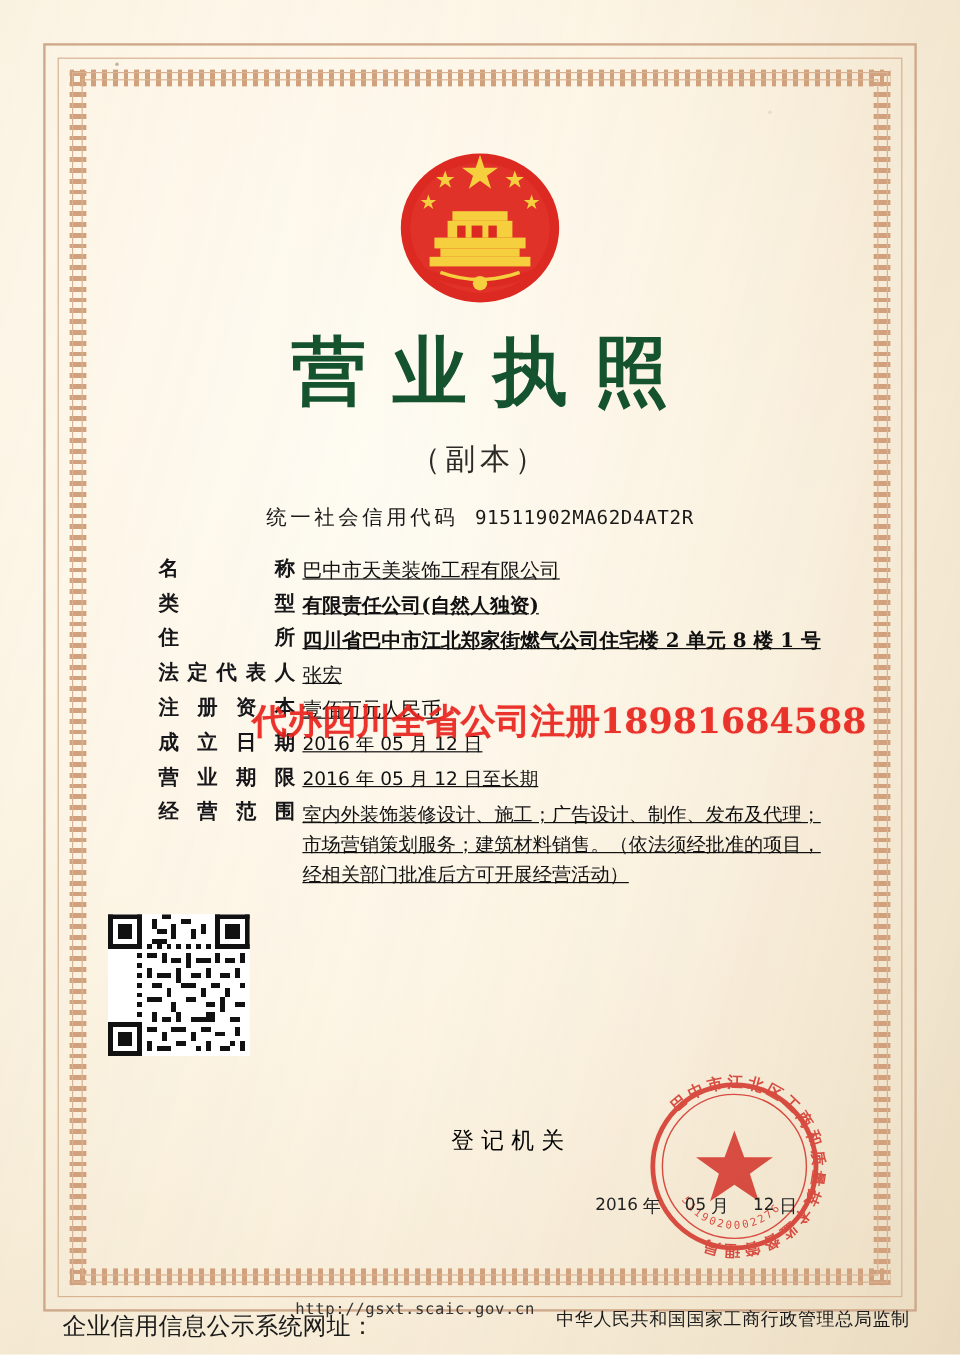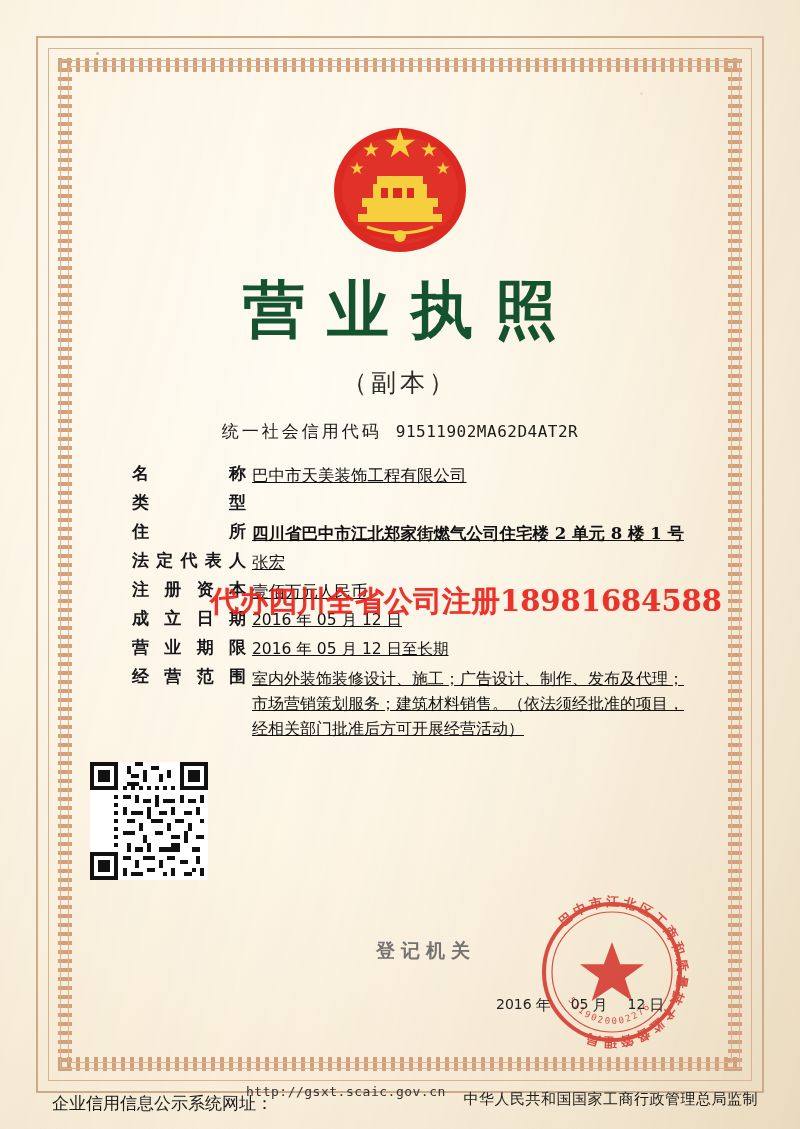--- a/index.html
+++ b/index.html
@@ -195,24 +195,24 @@
     background: #ffffff;
   }
   .qr canvas, .qr svg { display:block; }
 
   
   .reg-authority {
     position: absolute;
     left: 376px;
     top: 938px;
     font-family: "DejaVu Serif", "Liberation Serif", serif;
-    font-weight: bold;
+    font-weight: normal;
     font-size: 19px;
     letter-spacing: 6px;
-    color: #737373;
+    color: #000000;
   }
 
   
   .date-line {
     position: absolute;
     left: 496px;
     top: 996px;
     font-family: "DejaVu Serif", "Liberation Serif", serif;
     font-size: 15px;
     color: #222;
@@ -246,21 +246,21 @@
     font-size: 15px;
     line-height: 23px;
     color: #1b1b1b;
     width: 300px;
   }
   .footer-site {
     position: absolute;
     left: 52px;
     top: 1092px;
     font-family: Liberation Mono, monospace;
-    font-size: 17px;
+    font-size: 20px;
     color: #1b1b1b;
   }
   .footer-url {
     position: absolute;
     left: 246px;
     top: 1084px;
     font-family: "DejaVu Sans Mono", monospace;
     font-size: 13px;
     color: #333;
     letter-spacing: .5px;
@@ -339,20 +339,21 @@
         <span>称</span>
       </div>
       <div class="field-value">巴中市天美装饰工程有限公司</div>
     </div>
 
     <div class="field-row">
       <div class="field-label">
         <span>类</span>
         <span>型</span>
       </div>
+      <div class="field-value bold">有限责任公司(自然人独资)</div>
     </div>
 
     <div class="field-row">
       <div class="field-label">
         <span>住</span>
         <span>所</span>
       </div>
       <div class="field-value bold">四川省巴中市江北郑家街燃气公司住宅楼 2 单元 8 楼 1 号</div>
     </div>
 

